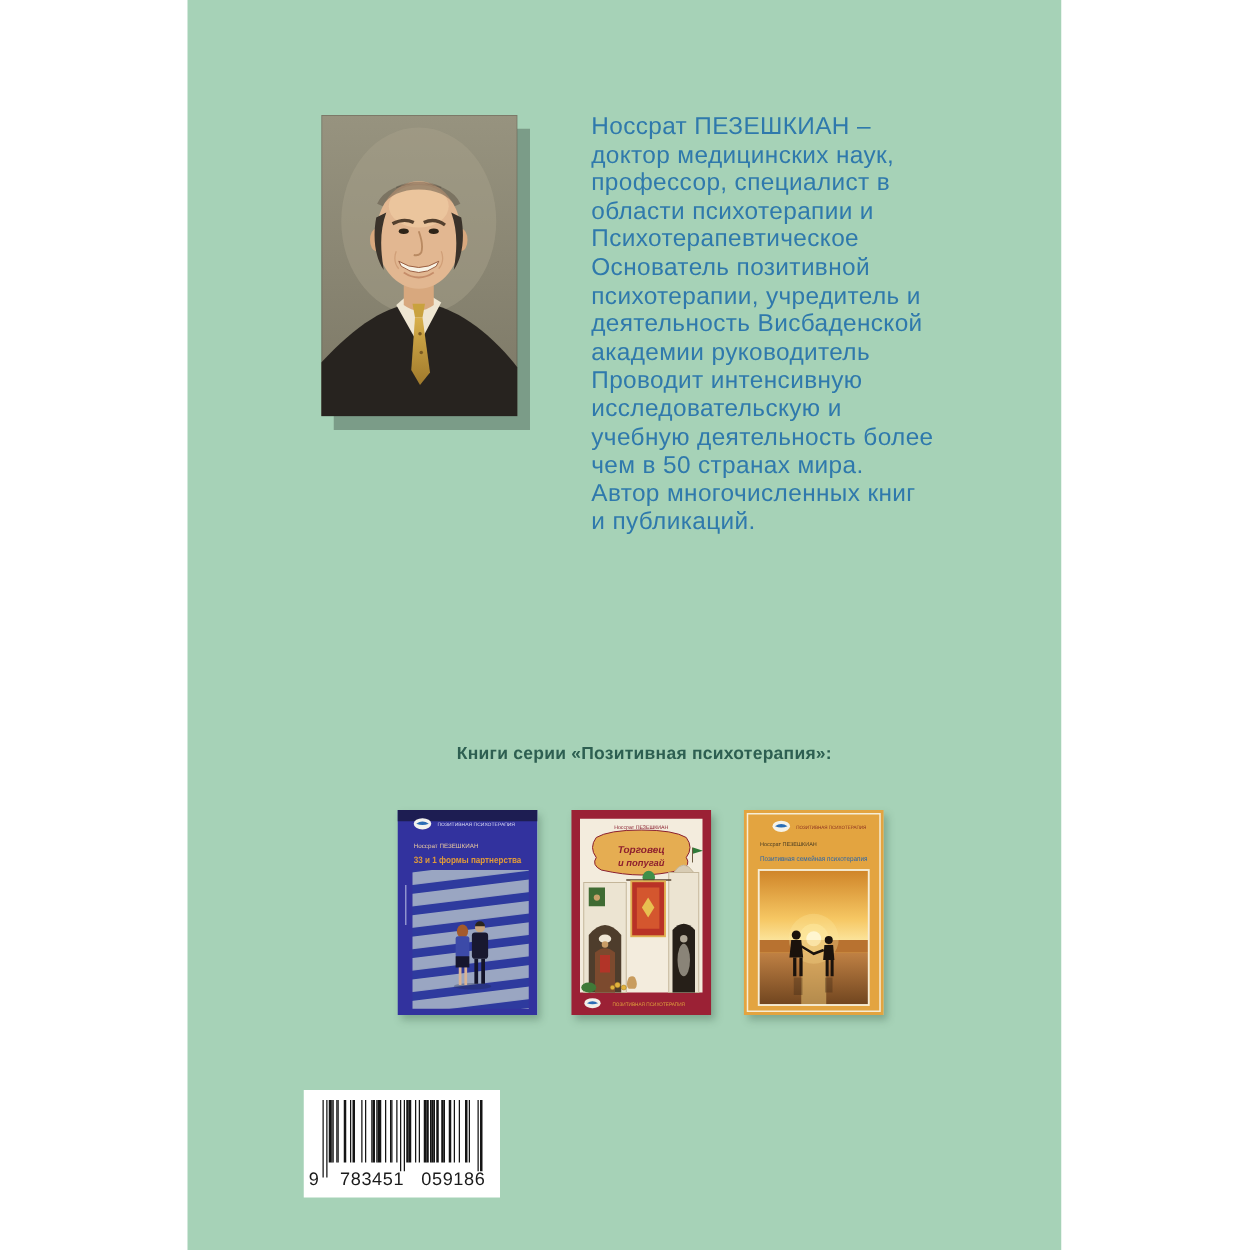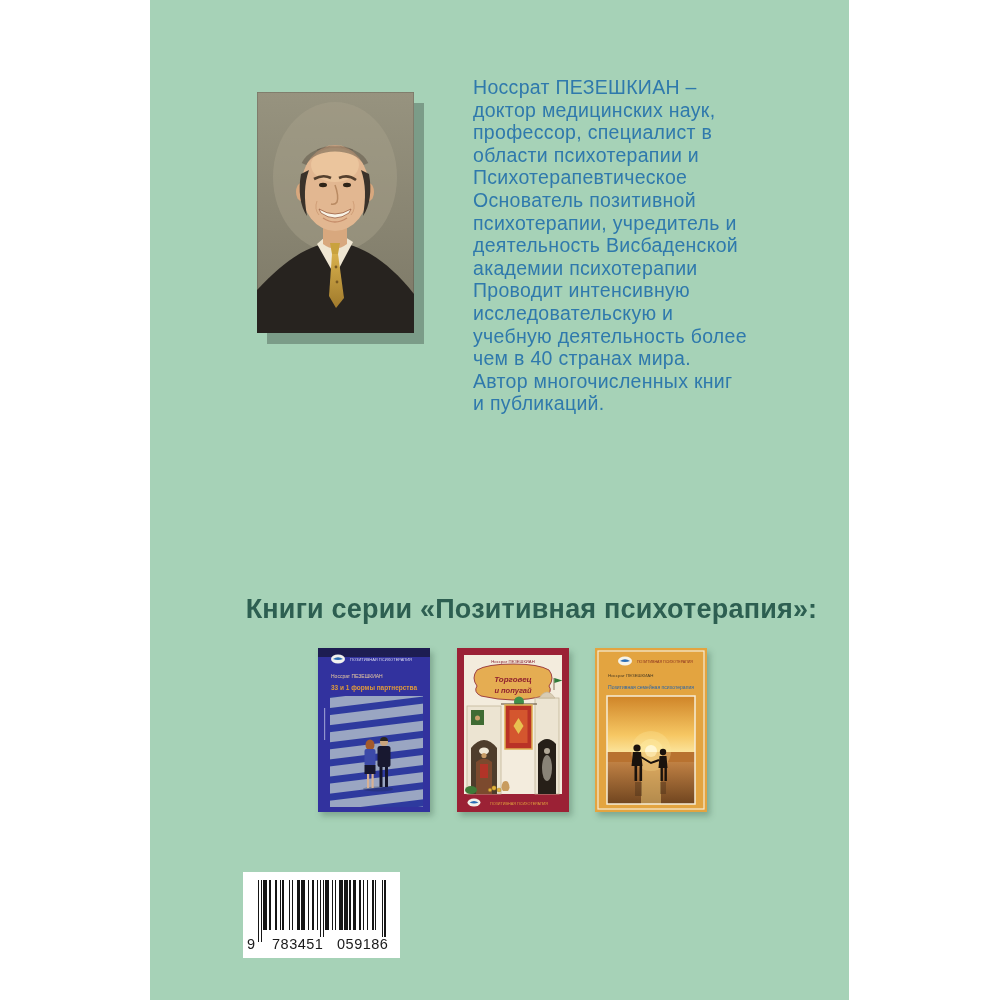--- a/index.html
+++ b/index.html
@@ -2,26 +2,26 @@
 <html><head>
 <meta charset="utf-8">
 <style>
   html,body{margin:0;padding:0;background:#ffffff;}
   .page{position:relative;width:1000px;height:1000px;background:#ffffff;overflow:hidden;
         font-family:"Liberation Sans",sans-serif;}
   .cover{position:absolute;left:150px;top:0;width:699px;height:1000px;background:#a6d2b7;}
   .photo-shadow{position:absolute;left:117px;top:103px;width:157px;height:241px;
         background:rgba(88,112,98,0.55);}
   .portrait{position:absolute;left:107px;top:92px;width:157px;height:241px;display:block;}
-  .bio{position:absolute;left:323px;top:76px;width:300px;
+  .bio{position:absolute;left:323px;top:90px;width:300px;
        color:#2f79ac;font-size:19.5px;line-height:22.6px;letter-spacing:0.3px;}
   .bio-line{white-space:nowrap;}
-  .series-heading{position:absolute;left:16px;top:594px;width:100%;text-align:center;
+  .series-heading{position:absolute;left:0;top:594px;width:100%;text-align:center;
        padding-left:32px;box-sizing:border-box;
-       color:#2d5f51;font-size:27px;font-weight:bold;letter-spacing:0.2px;}
+       color:#2d5f51;font-size:14px;font-weight:bold;letter-spacing:0.2px;}
   .books-row{position:absolute;left:0;top:648px;width:699px;height:166px;}
   .book{position:absolute;top:0;display:block;box-shadow:3px 4px 6px rgba(55,90,70,0.35);}
   .book1{left:168px;} .book2{left:307px;} .book3{left:445px;}
   .barcode-box{position:absolute;left:93px;top:872px;width:157px;height:86px;background:#ffffff;}
   .bars{position:absolute;left:15px;top:8px;display:flex;align-items:flex-start;}
   .bd{position:absolute;bottom:7px;color:#1a1a1a;font-size:14.5px;letter-spacing:0.5px;
       background:#fff;padding:0 1px;line-height:14px;}
   .bd9{left:3px;background:transparent;}
   .bdm{left:28px;}
   .bdr{left:93px;}
@@ -77,25 +77,25 @@
 
     <div class="bio">
       <div class="bio-line">Носсрат ПЕЗЕШКИАН –</div>
       <div class="bio-line">доктор медицинских наук,</div>
       <div class="bio-line">профессор, специалист в</div>
       <div class="bio-line">области психотерапии и</div>
       <div class="bio-line">Психотерапевтическое</div>
       <div class="bio-line">Основатель позитивной</div>
       <div class="bio-line">психотерапии, учредитель и</div>
       <div class="bio-line">деятельность Висбаденской</div>
-      <div class="bio-line">академии психотерапии</div>
+      <div class="bio-line">академии руководитель</div>
       <div class="bio-line">Проводит интенсивную</div>
       <div class="bio-line">исследовательскую и</div>
       <div class="bio-line">учебную деятельность более</div>
-      <div class="bio-line">чем в 40 странах мира.</div>
+      <div class="bio-line">чем в 50 странах мира.</div>
       <div class="bio-line">Автор многочисленных книг</div>
       <div class="bio-line">и публикаций.</div>
     </div>
 
     <div class="series-heading">Книги серии «Позитивная психотерапия»:</div>
 
     <div class="books-row">
 
       <svg class="book book1" width="112" height="164" viewBox="0 0 112 164">
         <defs>

